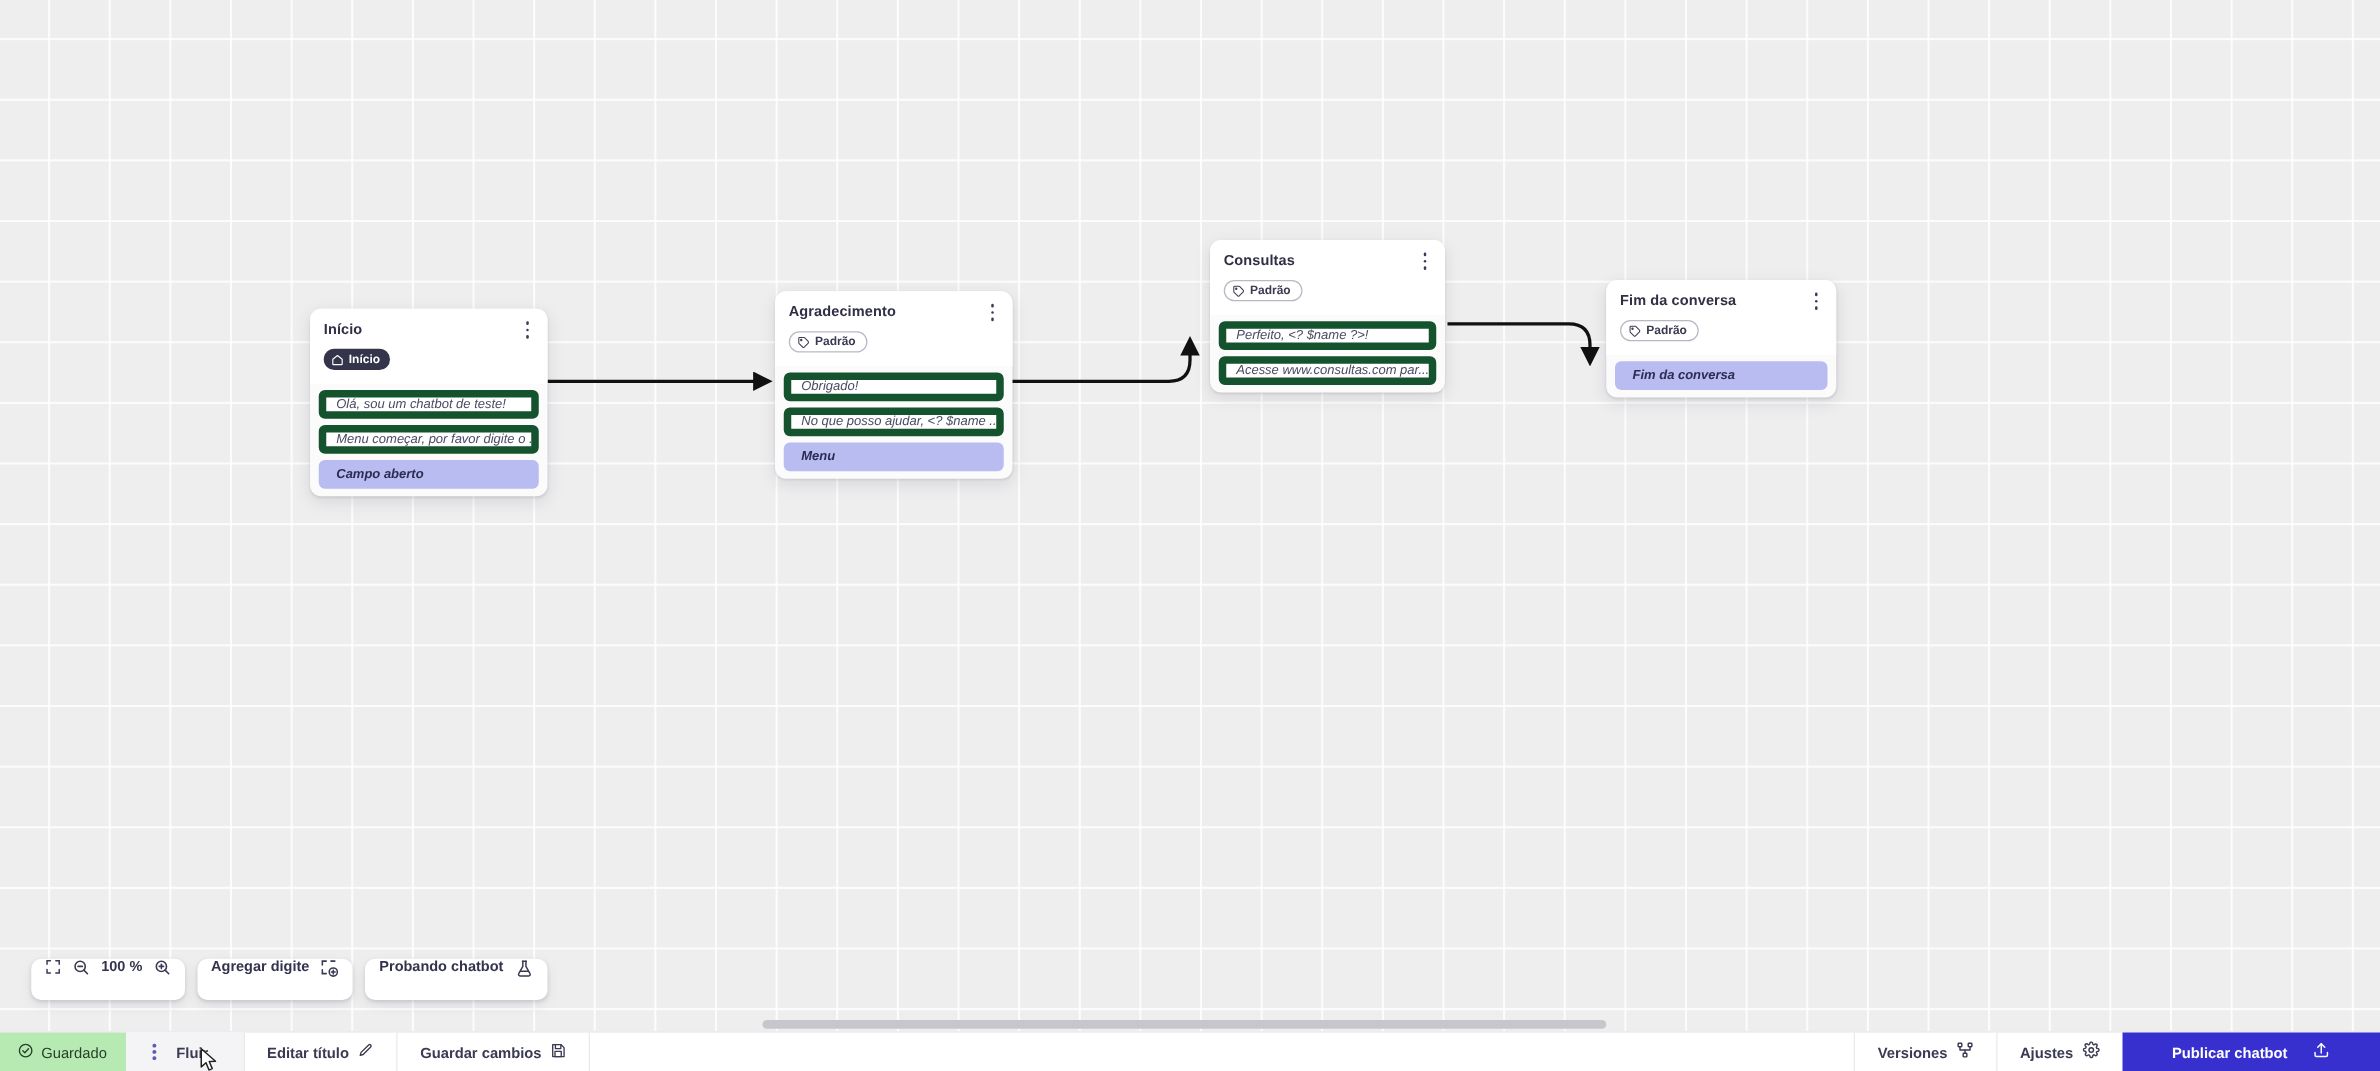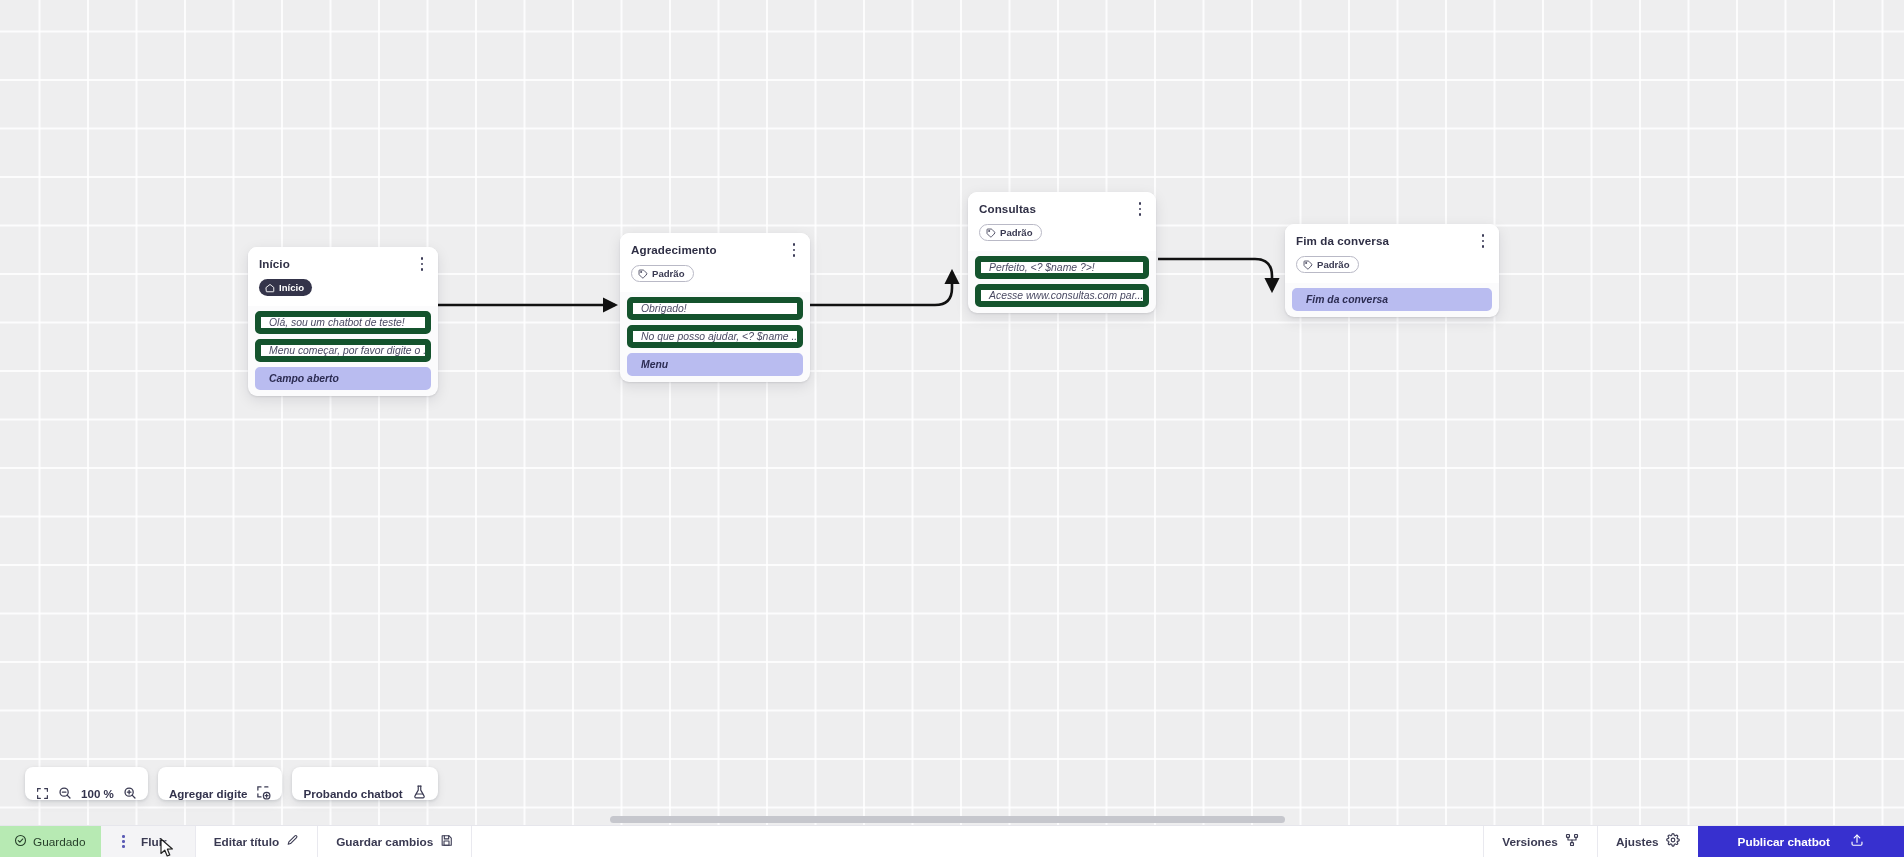--- a/index.html
+++ b/index.html
@@ -132,21 +132,21 @@
     display: flex;
     gap: 10px;
     z-index: 20;
   }
   .tool-group {
     background: #ffffff;
     border-radius: 8px;
     box-shadow: 0 1px 3px rgba(16,24,40,.12), 0 4px 10px rgba(16,24,40,.08);
     height: 33px;
     display: flex;
-    align-items: flex-end;
+    align-items: flex-start;
     padding: 0 11px;
     gap: 9px;
     font-size: 11.6px;
     color: #3a3a52;
     cursor: pointer;
     user-select: none;
   }
   .tool-group .zlabel { font-weight: bold; color: #33334d; }
   .tool-group .tbtn { display: flex; align-items: center; cursor: pointer; }
   .tool-group .tlabel { font-weight: bold; color: #33334d; }
@@ -324,21 +324,21 @@
             <circle cx="7.2" cy="7.2" r="1.3"></circle>
           </svg>
         </span>
         <span>Padrão</span>
       </div>
     </div>
     <div class="row">Perfeito, &lt;? $name ?&gt;!</div>
     <div class="row">Acesse www.consultas.com par...</div>
   </div>
 
-  <div class="node" style="left:1285px; top:224px; width:214px;">
+  <div class="node" style="left:1285px; top:224px; width:184px;">
     <div class="node-head">
       <div class="node-title">Fim da conversa</div>
       <div class="dots">
           <i></i>
           <i></i>
           <i></i>
         </div>
       <div class="badge default">
         <span>
           <svg width="10" height="10" viewBox="0 0 24 24" fill="none" stroke="#3a3a52" stroke-width="2" stroke-linecap="round" stroke-linejoin="round">

